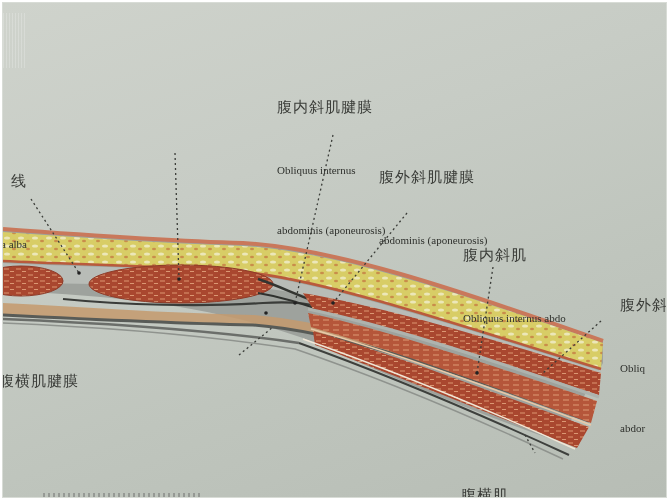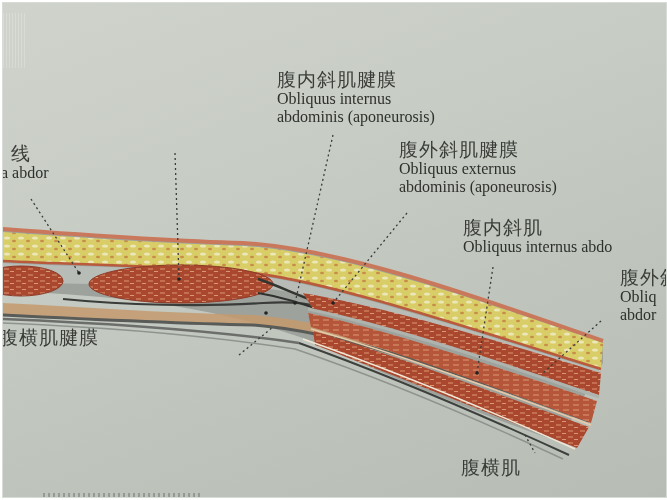--- a/index.html
+++ b/index.html
@@ -25,29 +25,31 @@
     }
     .label {
       position: absolute;
       color: #2e302c;
       line-height: 1.12;
       white-space: nowrap;
     }
     .label .zh {
       display: block;
       font-family: "DejaVu Sans", "Liberation Sans", sans-serif;
-      font-size: 19px;
+      font-size: 15px;
       letter-spacing: 1px;
       color: #3a3c38;
+      margin-top: 30px;
     }
     .label .en {
       display: block;
       font-family: "Liberation Serif", "DejaVu Serif", serif;
-      font-size: 16px;
+      font-size: 11px;
       color: #2e302c;
+      margin-top: 48px;
     }
     svg.diagram {
       position: absolute;
       left: 0;
       top: 0;
     }
     .speckle {
       position: absolute;
       left: 0;
       top: 10px;
@@ -142,48 +144,47 @@
       <circle cx="176" cy="276" r="1.8"></circle>
       <circle cx="292" cy="300" r="1.8"></circle>
       <circle cx="330" cy="300" r="1.8"></circle>
       <circle cx="474" cy="370" r="1.8"></circle>
       <circle cx="263" cy="310" r="1.8"></circle>
     </g>
   </svg>
 
   <div class="label" style="left:-2px; top:140px;">
     <span class="zh" style="padding-left:10px;">线</span>
-    <span class="en">a abdor</span>
+    <span class="en">a alba</span>
   </div>
 
 
   <div class="label" style="left:274px; top:66px;">
     <span class="zh">腹内斜肌腱膜</span>
     <span class="en">Obliquus internus</span>
     <span class="en">abdominis (aponeurosis)</span>
   </div>
 
-  <div class="label" style="left:396px; top:136px;">
+  <div class="label" style="left:376px; top:136px;">
     <span class="zh">腹外斜肌腱膜</span>
-    <span class="en">Obliquus externus</span>
     <span class="en">abdominis (aponeurosis)</span>
   </div>
 
   <div class="label" style="left:460px; top:214px;">
     <span class="zh">腹内斜肌</span>
     <span class="en">Obliquus internus abdo</span>
   </div>
 
   <div class="label" style="left:617px; top:264px;">
     <span class="zh">腹外斜</span>
     <span class="en">Obliq</span>
     <span class="en">abdor</span>
   </div>
 
-  <div class="label" style="left:-4px; top:324px;">
+  <div class="label" style="left:-4px; top:340px;">
     <span class="zh">腹横肌腱膜</span>
   </div>
 
   <div class="label" style="left:458px; top:454px;">
     <span class="zh">腹横肌</span>
   </div>
 
   <div class="bottom-smudge"></div>
 </div>
 

